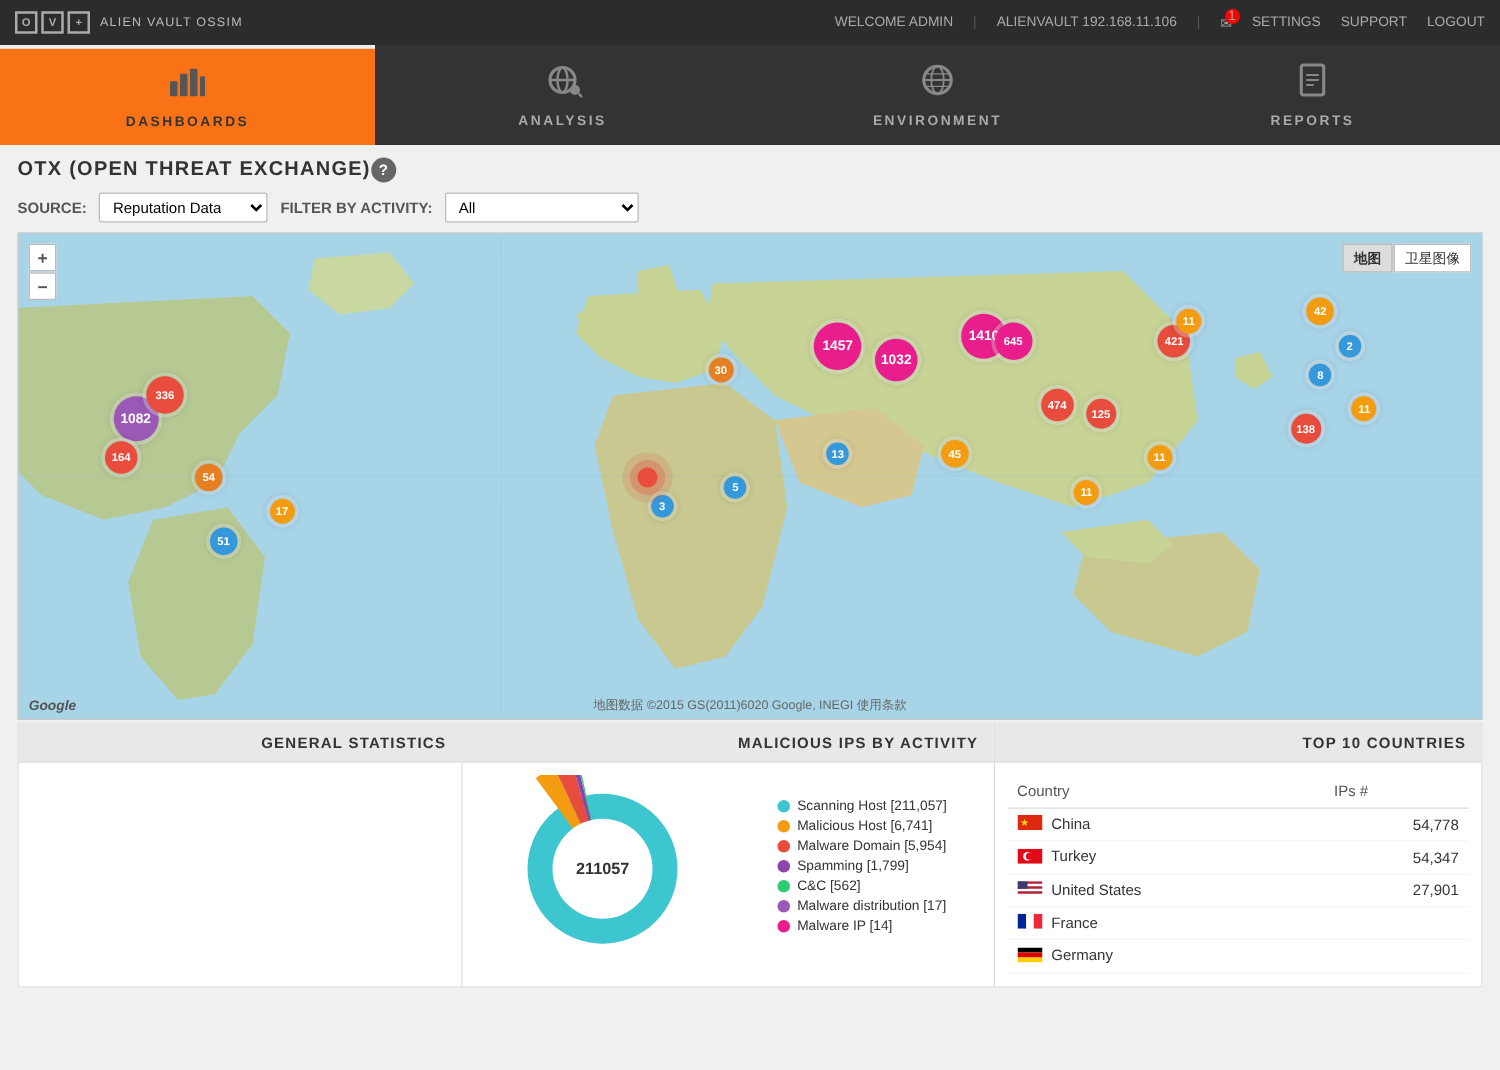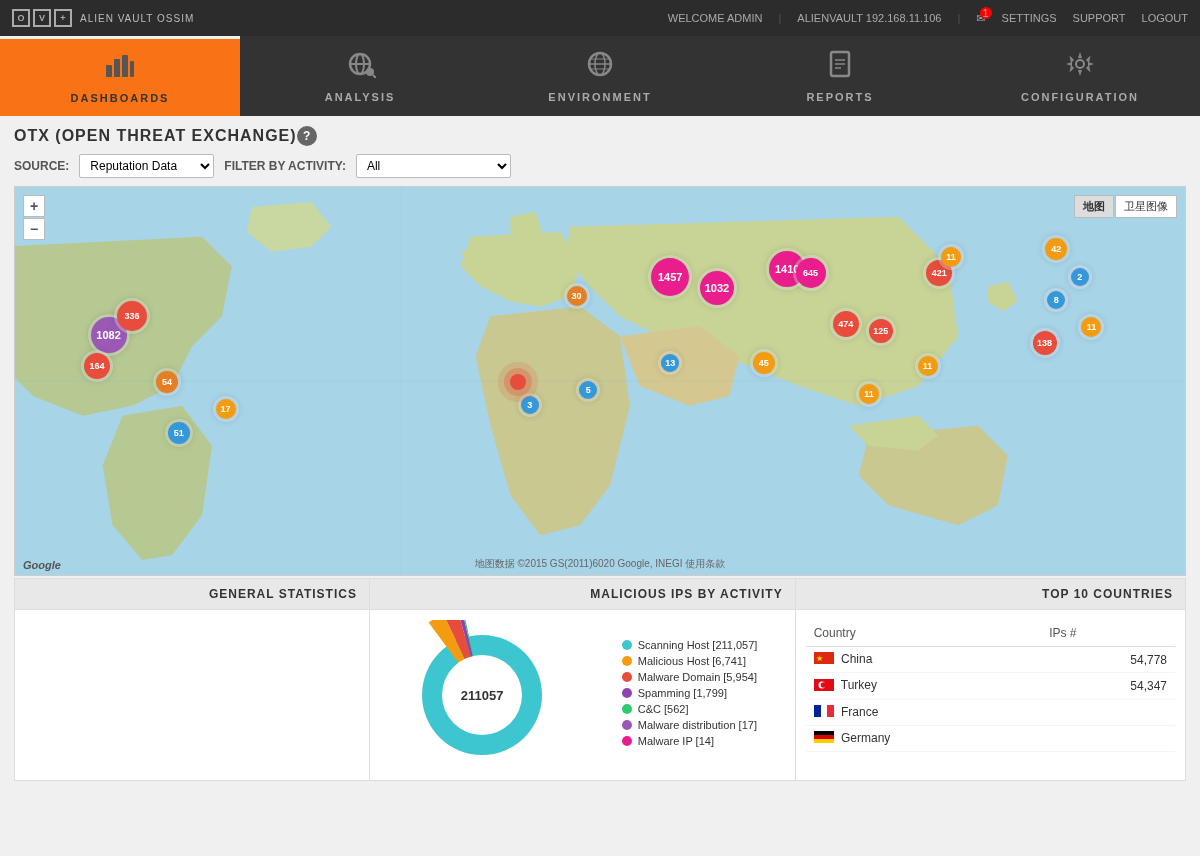--- a/index.html
+++ b/index.html
@@ -337,36 +337,20 @@
   <div class="nav-item">
     <span class="nav-icon">
       <svg width="32" height="28" viewBox="0 0 32 28" fill="none">
         <rect x="7" y="2" width="18" height="24" rx="2" stroke="#888" stroke-width="2.5" fill="none"></rect>
         <line x1="11" y1="10" x2="21" y2="10" stroke="#888" stroke-width="1.5"></line>
         <line x1="11" y1="14" x2="21" y2="14" stroke="#888" stroke-width="1.5"></line>
         <line x1="11" y1="18" x2="17" y2="18" stroke="#888" stroke-width="1.5"></line>
       </svg>
     </span>
     <span class="nav-label">REPORTS</span>
-  </div>
-  <div class="nav-item">
-    <span class="nav-icon">
-      <svg width="32" height="28" viewBox="0 0 32 28" fill="none">
-        <circle cx="16" cy="14" r="4" stroke="#888" stroke-width="2" fill="none"></circle>
-        <path d="M16 2 L18 8 L14 8 Z" fill="#888"></path>
-        <path d="M16 26 L18 20 L14 20 Z" fill="#888"></path>
-        <path d="M2 14 L8 12 L8 16 Z" fill="#888"></path>
-        <path d="M30 14 L24 12 L24 16 Z" fill="#888"></path>
-        <path d="M5.5 5.5 L10 10 L7 13 Z" fill="#888"></path>
-        <path d="M26.5 22.5 L22 18 L25 15 Z" fill="#888"></path>
-        <path d="M26.5 5.5 L22 10 L25 13 Z" fill="#888"></path>
-        <path d="M5.5 22.5 L10 18 L7 15 Z" fill="#888"></path>
-      </svg>
-    </span>
-    <span class="nav-label">CONFIGURATION</span>
   </div>
 </div>
 
 <div class="page-content">
   <div class="page-title-row">
     <span class="page-title">OTX (OPEN THREAT EXCHANGE)</span>
     <div class="help-icon">?</div>
   </div>
 
   <div class="filter-row">
@@ -528,20 +512,33 @@
                       <circle cx="8" cy="6" r="3.5" fill="white"></circle>
                       <circle cx="9.5" cy="6" r="2.8" fill="#e30a17"></circle>
                     </svg></span>
       <span>Turkey</span>
     </td>
     <td style="text-align:right">54,347</td>
   </tr>
               <tr>
     <td>
       <span style="display:inline-block;vertical-align:middle;margin-right:4px"><svg width="20" height="12" viewBox="0 0 20 12">
+                      <rect width="20" height="12" fill="white"></rect>
+                      <rect y="0" width="20" height="2" fill="#b22234"></rect>
+                      <rect y="4" width="20" height="2" fill="#b22234"></rect>
+                      <rect y="8" width="20" height="2" fill="#b22234"></rect>
+                      <rect width="8" height="6" fill="#3c3b6e"></rect>
+                    </svg></span>
+      <span>United States</span>
+    </td>
+    <td style="text-align:right">27,901</td>
+  </tr>
+              <tr>
+    <td>
+      <span style="display:inline-block;vertical-align:middle;margin-right:4px"><svg width="20" height="12" viewBox="0 0 20 12">
                       <rect width="7" height="12" fill="#002395"></rect>
                       <rect x="7" width="6" height="12" fill="white"></rect>
                       <rect x="13" width="7" height="12" fill="#ed2939"></rect>
                     </svg></span>
       <span>France</span>
     </td>
     <td style="text-align:right"></td>
   </tr>
               <tr>
     <td>

